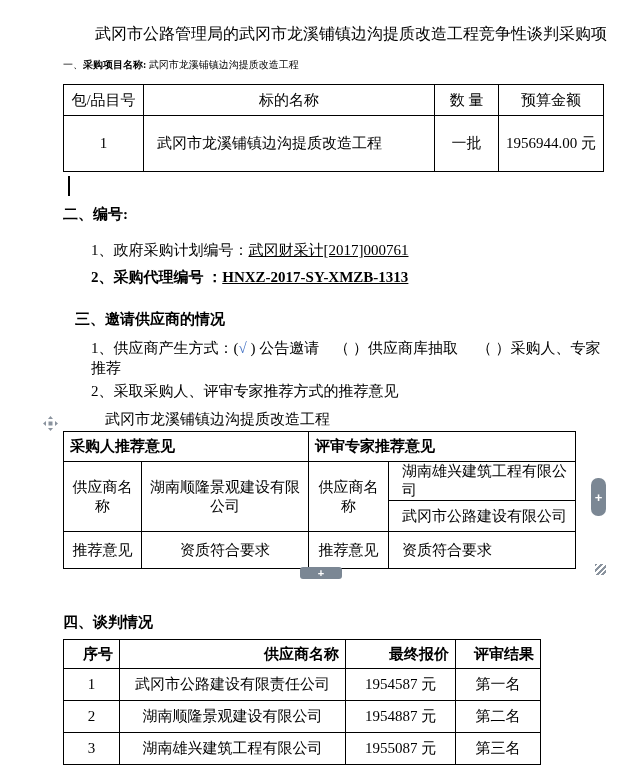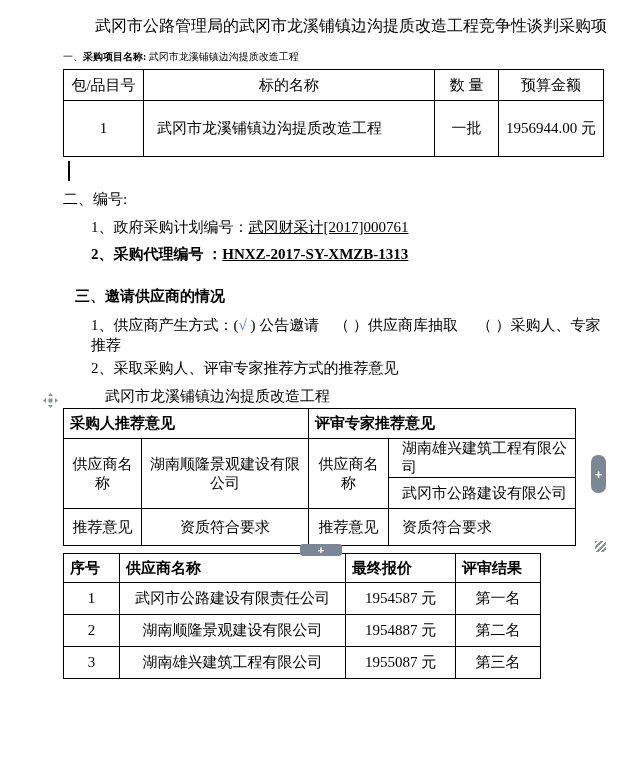--- a/index.html
+++ b/index.html
@@ -3,41 +3,41 @@
 <meta charset="utf-8">
 <style>
   * { box-sizing: border-box; }
   html,body { margin:0; padding:0; }
   body {
     width:624px; height:773px; background:#ffffff;
     font-family:"Liberation Serif","DejaVu Serif",serif;
     color:#000; font-size:15px;
   }
   .page { position:relative; width:624px; height:773px; background:#fff; overflow:hidden; }
-  .content { margin-left:63px; width:546px; padding-top:12px; }
+  .content { margin-left:63px; width:546px; padding-top:20px; }
 
   .intro { margin:0; font-size:16px; line-height:27px; }
   .intro .l1 { display:block; text-indent:32px; }
   .intro .l2 { display:block; }
 
   .hline { margin:8px 0 0 0; line-height:20px; font-size:10px; }
   .hbold { font-weight:bold; }
 
   table { border-collapse:collapse; table-layout:fixed; }
   td { border:1.5px solid #000; padding:0 6px; font-size:15px; overflow:hidden; }
   .center { text-align:center; }
   .left-pad { text-align:left; padding-left:13px; }
 
-  .t1 { margin-top:2px; width:540px; }
+  .t1 { margin-top:9px; width:540px; }
   .t1 tr.hdr td { height:31px; text-align:center; }
   .t1 tr.data td { height:56px; }
 
   .caret { width:2px; height:20px; background:#000; margin:4px 0 0 5px; }
 
-  .h2 { margin:8px 0 8px 0; line-height:20px; font-weight:normal; }
+  .h2 { margin:8px 0 16px 0; line-height:20px; font-weight:bold; }
   .subitem { margin:6px 0 0 28px; line-height:20px; }
   .subitem2 { margin:7px 0 0 28px; line-height:20px;font-weight:bold; }
   .uval { text-decoration:underline; }
 
   .h3 { margin:22px 0 0 12px; line-height:20px; font-weight:bold; }
   .s3a { margin:9px 0 0 28px; line-height:20px; }
   .s3b { margin:3px 0 0 28px; line-height:20px; }
   .check { color:#4472c4; font-weight:bold; }
   .t2caption { margin:8px 0 0 42px; line-height:20px; }
 
@@ -66,21 +66,21 @@
     font-family:"Liberation Sans",sans-serif; font-size:11px; line-height:10px; cursor:pointer;
   }
   .resize-handle {
     position:absolute; right:-31px; bottom:-6px; width:11px; height:11px;
     background:repeating-linear-gradient(135deg,#8a939e 0 2px,#ffffff 2px 4px);
     cursor:nwse-resize;
   }
 
   .h4 { margin:43px 0 0 0; line-height:20px; font-weight:bold; }
   .t3 { margin-top:7px; width:477px; }
-  .t3 tr.hdr td { height:29px; text-align:left; font-weight:bold; }
+  .t3 tr.hdr td { height:29px; text-align:right; font-weight:bold; }
   .t3 tr.data td { height:32px; text-align:center; }
 </style>
 </head>
 <body>
 
 <div class="page">
   <div class="content">
 
     <p class="intro">
       <span class="l1">武冈市公路管理局的武冈市龙溪铺镇边沟提质改造工程竞争性谈判采购项</span>
@@ -174,20 +174,21 @@
         <tr class="last">
           <td class="center">推荐意见</td>
           <td class="center">资质符合要求</td>
           <td class="center">推荐意见</td>
           <td class="left-pad">资质符合要求</td>
         </tr>
       </tbody>
         </table>
     </div>
 
+    <p class="h4">四、谈判情况</p>
 
     <table class="t3">
       <colgroup>
           <col style="width:56px">
           <col style="width:226px">
           <col style="width:110px">
           <col style="width:85px">
         </colgroup>
       <tbody>
           <tr class="hdr">

